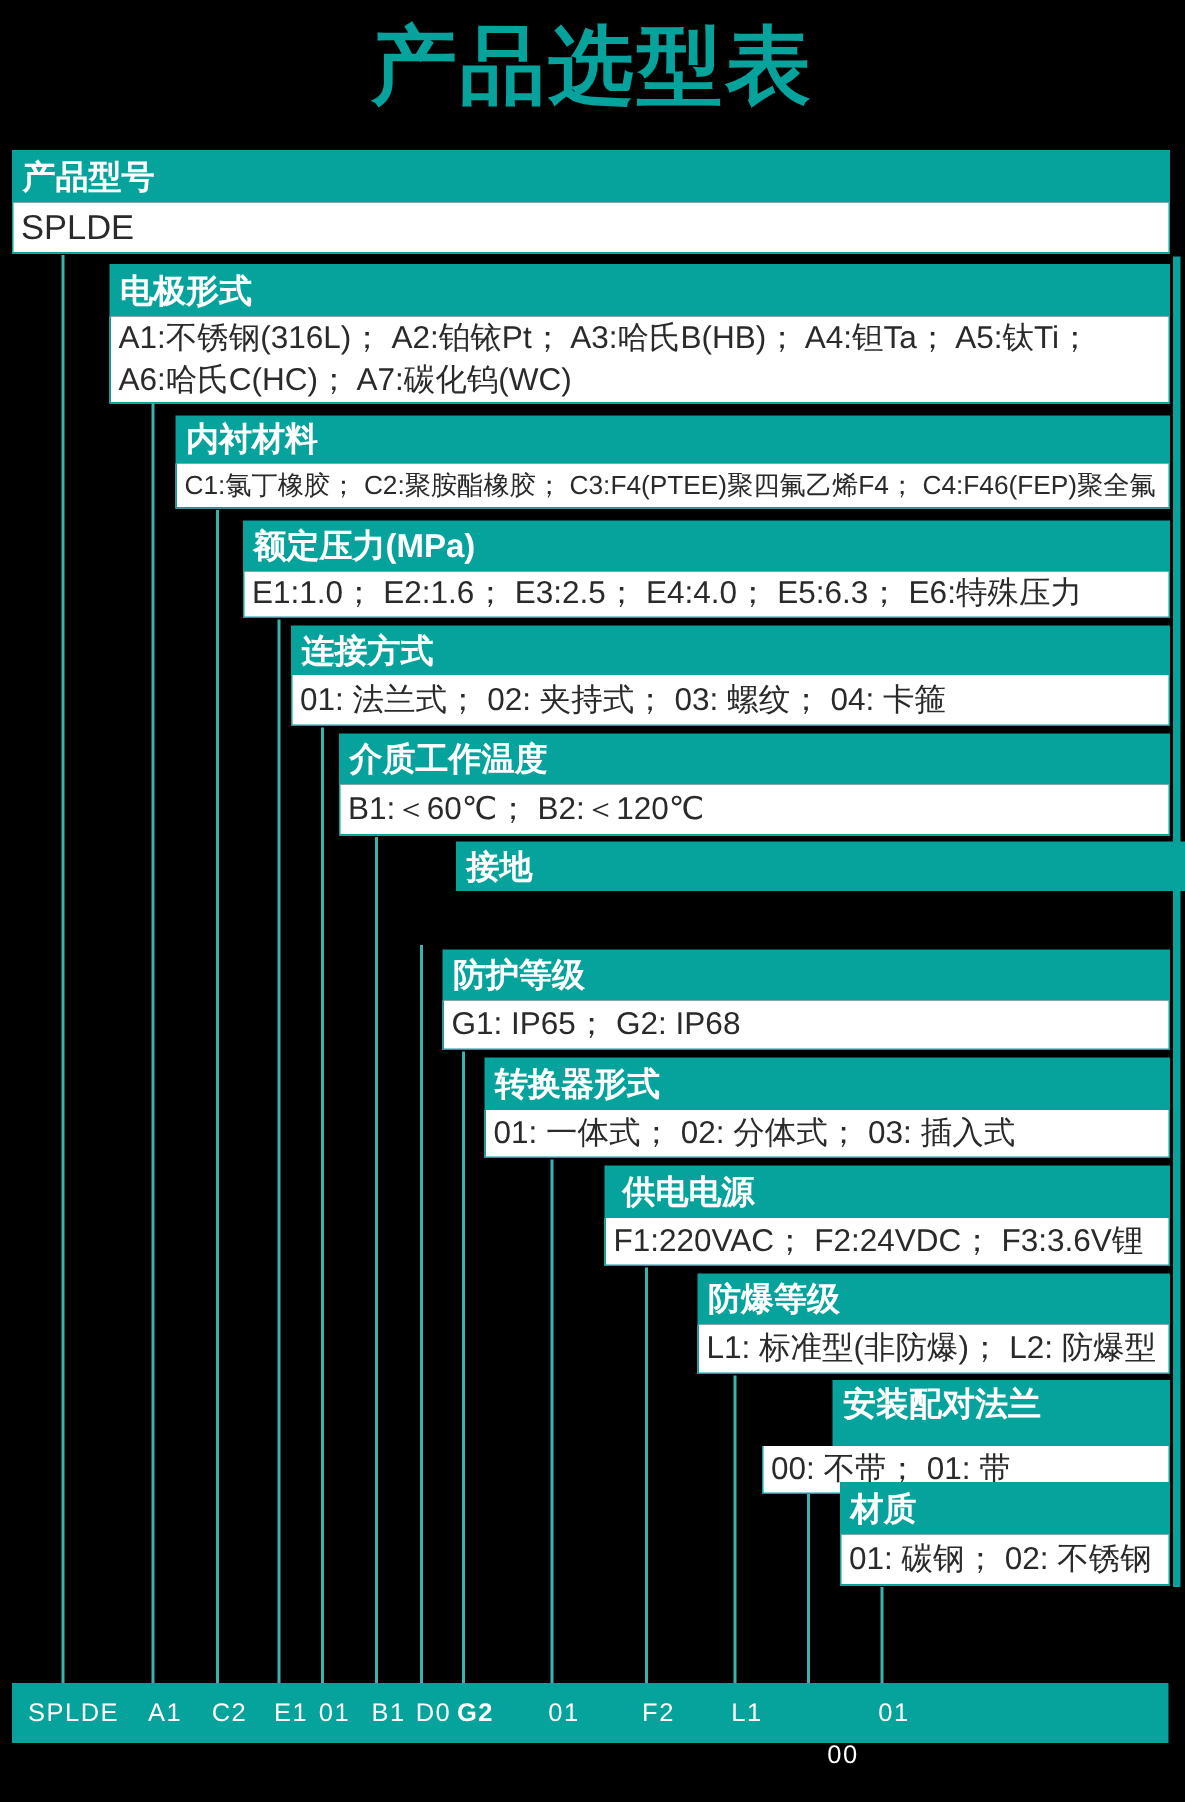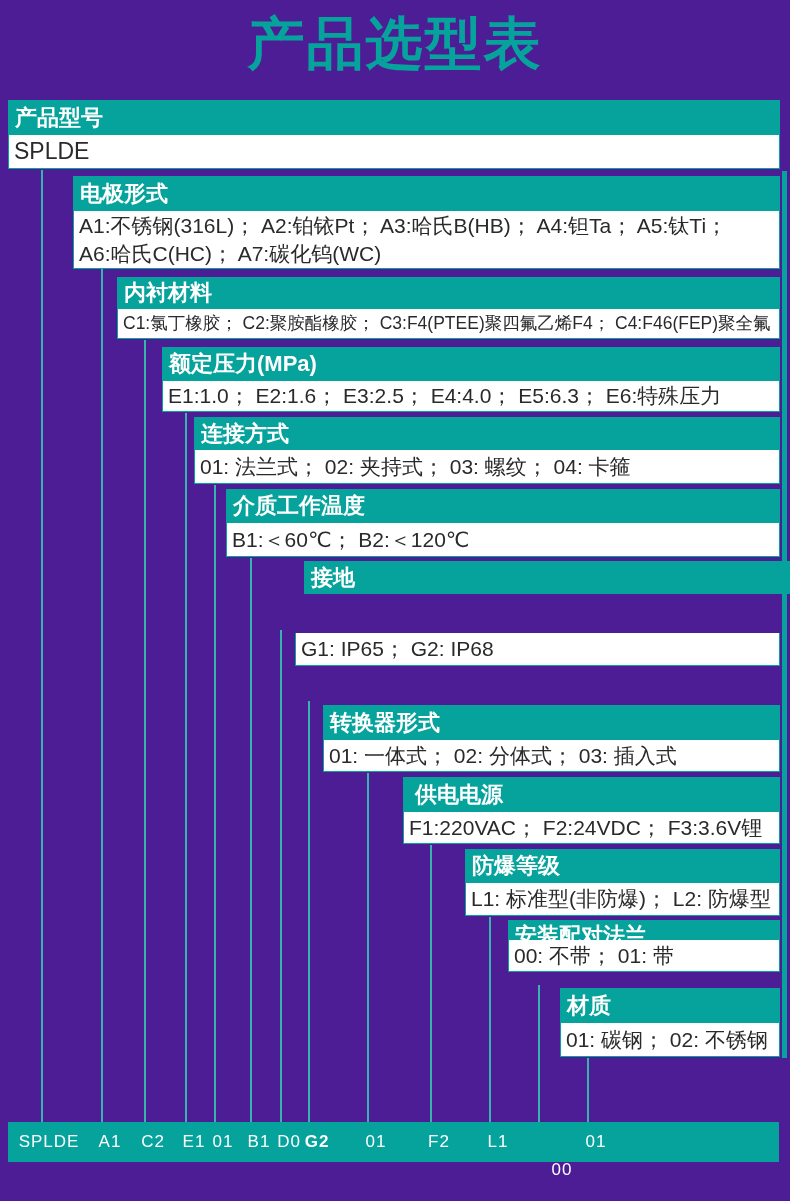--- a/index.html
+++ b/index.html
@@ -2,21 +2,21 @@
 <html style="--teal: #06a29c; --line: #38b3ae; --body-text: #2a2a2a;"><head>
 <meta charset="utf-8">
 <style>
   :root{
     --teal:#06a29c;
     --line:#38b3ae;
     --body-text:#2a2a2a;
   }
   html,body{margin:0;padding:0;}
   body{font-family:"Liberation Sans","DejaVu Sans",sans-serif;background:#ffffff;}
-  .page{position:relative;width:790px;height:1201px;background:#4c1d95;overflow:hidden;}
+  .page{position:relative;width:790px;height:1201px;background:#000000;overflow:hidden;}
 
   .title{
     position:absolute;left:0;top:6px;width:100%;
     text-align:center;font-size:57px;font-weight:bold;
     color:var(--teal);letter-spacing:2px;margin:0;
   }
 
   .section{position:absolute;z-index:3;border-radius:17px;}
   .sec-header{
     background:var(--teal);color:#ffffff;
@@ -101,40 +101,41 @@
   <div class="section" style="left:226px;top:489px;width:554px;">
     <div class="sec-header" style="height:34px;line-height:34px;">介质工作温度</div>
     <div class="sec-body" style="height:33px;line-height:33px;">B1:＜60℃； B2:＜120℃</div>
   </div>
 
   <div class="section" style="left:260px;top:561px;width:520px;margin-left:44px;">
     <div class="sec-header" style="height:33px;line-height:33px;">接地</div>
   </div>
 
   <div class="section" style="left:295px;top:633px;width:485px;">
+    <div class="sec-header" style="height:34px;line-height:34px;">防护等级</div>
     <div class="sec-body" style="height:32px;line-height:32px;">G1: IP65； G2: IP68</div>
   </div>
 
   <div class="section" style="left:323px;top:705px;width:457px;">
     <div class="sec-header" style="height:35px;line-height:35px;">转换器形式</div>
     <div class="sec-body" style="height:31px;line-height:31px;">01: 一体式； 02: 分体式； 03: 插入式</div>
   </div>
 
   <div class="section" style="left:403px;top:777px;width:377px;">
     <div class="sec-header" style="height:35px;line-height:35px;padding-left:12px;">供电电源</div>
     <div class="sec-body" style="height:31px;line-height:31px;">F1:220VAC； F2:24VDC； F3:3.6V锂电池</div>
   </div>
 
   <div class="section" style="left:465px;top:849px;width:315px;">
     <div class="sec-header" style="height:34px;line-height:34px;">防爆等级</div>
     <div class="sec-body" style="height:32px;line-height:32px;">L1: 标准型(非防爆)； L2: 防爆型</div>
   </div>
 
   <div class="section" style="left:508px;top:920px;width:272px;">
-    <div class="sec-header" style="height:20px;line-height:32px;">安装配对法兰</div>
+    <div class="sec-header" style="height:44px;line-height:32px;margin-left:47px;">安装配对法兰</div>
     <div class="sec-body" style="height:31px;line-height:31px;">00: 不带； 01: 带</div>
   </div>
 
   <div class="section" style="left:560px;top:988px;width:220px;">
     <div class="sec-header" style="height:35px;line-height:35px;">材质</div>
     <div class="sec-body" style="height:33px;line-height:33px;">01: 碳钢； 02: 不锈钢</div>
   </div>
 
   <div class="model-bar">
     <span class="code" style="left:41px;">SPLDE</span>

